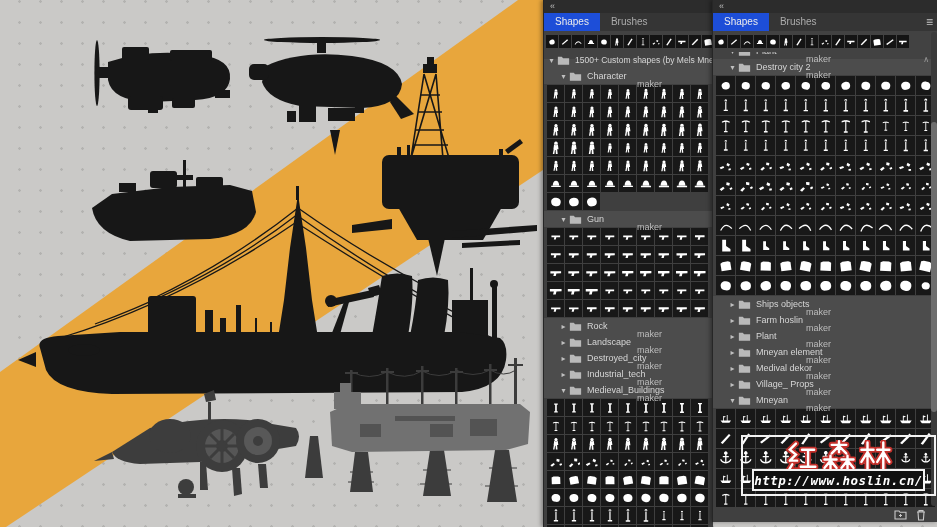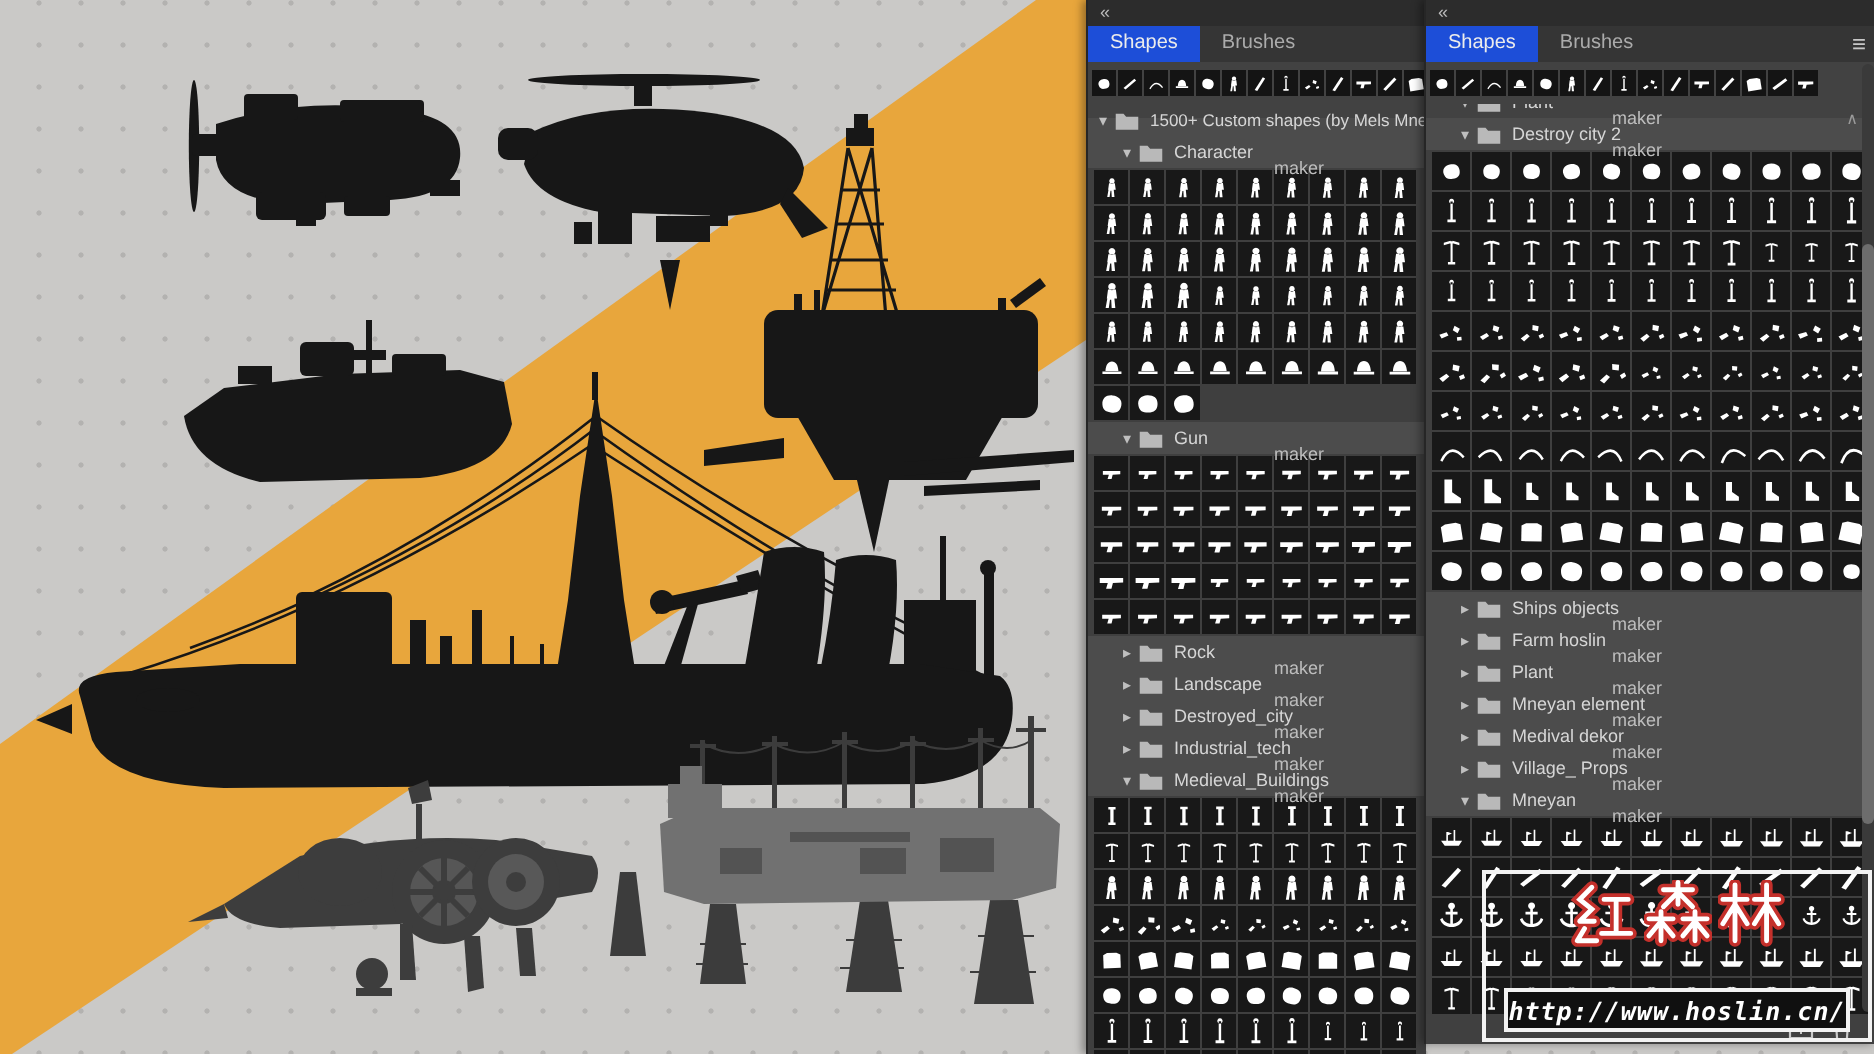--- a/index.html
+++ b/index.html
@@ -39,21 +39,21 @@
   .cell{background:#181818;display:flex;align-items:center;justify-content:center;flex:0 0 auto;}
   .cell svg{width:82%;height:82%;}
   .cell-17{width:17px;height:17px;}
   .cell-19{width:19px;height:19px;}
   .scroll-hint{position:absolute;right:9px;top:55px;color:#9a9a9a;font-size:8px;}
   .scrollbar{position:absolute;right:1px;top:32px;bottom:16px;width:6px;background:#3a3a3a;border-radius:3px;}
   .scrollbar .thumb{position:absolute;left:0;right:0;top:90px;height:290px;background:#6d6d6d;border-radius:3px;}
   .pfooter{position:absolute;left:0;right:0;bottom:0;height:15px;background:#404040;
     display:flex;justify-content:flex-end;align-items:center;gap:9px;padding-right:12px;}
   
-  .watermark{position:absolute;left:28px;top:435px;width:195px;height:86px;
+  .watermark{position:absolute;left:28px;top:435px;width:195px;height:61px;
     border:2px solid #f2f2f2;box-sizing:border-box;z-index:5;}
   .wm-title{display:flex;justify-content:center;gap:3px;margin-top:3px;}
   .wm-url{position:absolute;left:9px;right:9px;bottom:3px;height:22px;background:#101010;
     border:2px solid #f2f2f2;box-sizing:border-box;color:#fff;
     font:bold italic 12.5px "DejaVu Sans Mono",monospace;
     display:flex;align-items:center;justify-content:center;letter-spacing:.5px;}
   .sr{position:absolute;width:1px;height:1px;overflow:hidden;clip-path:inset(50%);}
 </style>
 </head>
 <body>

